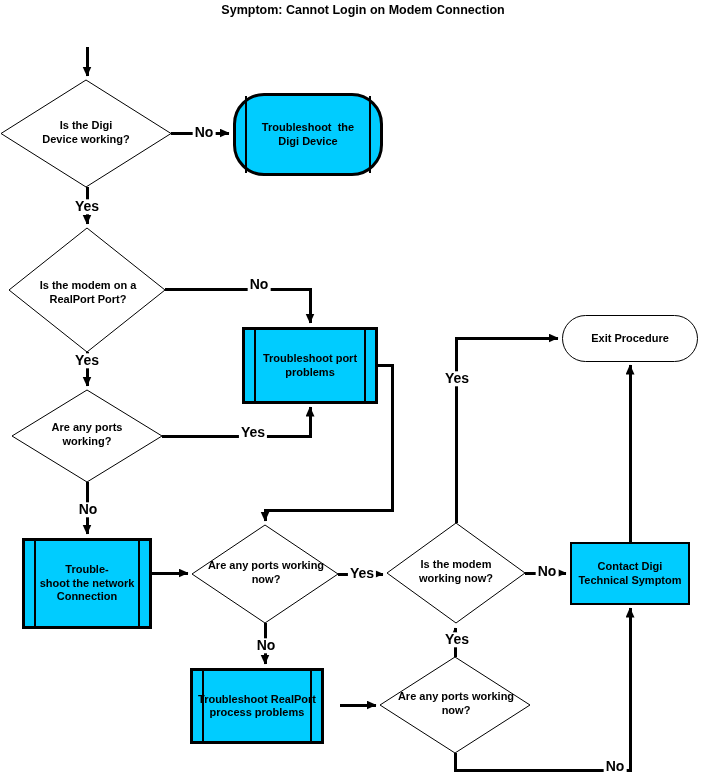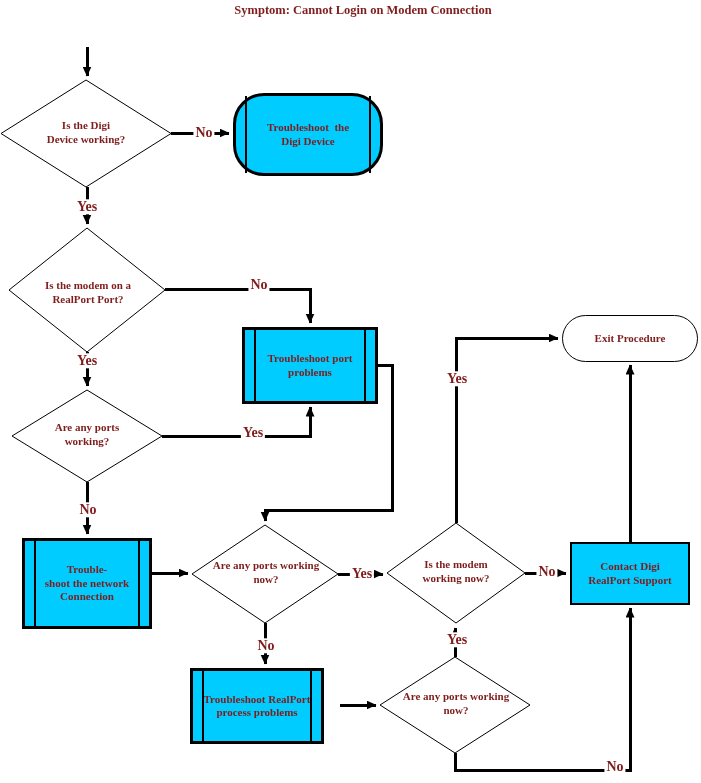--- a/index.html
+++ b/index.html
@@ -1,18 +1,18 @@
 <!DOCTYPE html>
 <html><head>
 <meta charset="utf-8">
 <style>
   html,body { margin:0; padding:0; background:#ffffff; }
   .canvas {
     position:relative; width:701px; height:783px; background:#ffffff;
-    font-family:Liberation Serif, serif; color:#7f1d1d;
+    font-family:Liberation Sans, sans-serif; color:#000000;
     overflow:hidden;
   }
   .title {
     position:absolute; top:3px; left:363px; transform:translateX(-50%);
     font-size:12.5px; font-weight:bold; white-space:pre;
   }
   svg.layer { position:absolute; left:0; top:0; }
   .node {
     position:absolute; box-sizing:border-box;
     display:flex; align-items:center; justify-content:center;
@@ -83,21 +83,21 @@
   <div class="node terminator" style="left:562px; top:315px; width:136px; height:47px; border-radius:24px;">Exit Procedure</div>
 
   <div class="node process predef" style="left:233px; top:93px; width:150px; height:83px; padding:0 13px;border-radius:31px;">Troubleshoot  the
 Digi Device</div>
   <div class="node process predef" style="left:242px; top:327px; width:136px; height:77px; padding:0 27px;">Troubleshoot port
 problems</div>
   <div class="node process predef" style="left:22px; top:538px; width:130px; height:91px; padding:0 13px;">Trouble-
 shoot the network
 Connection</div>
   <div class="node process plain" style="left:570px; top:542px; width:120px; height:63px;">Contact Digi
-RealPort Support</div>
+Technical Symptom</div>
   <div class="node process predef" style="left:190px; top:668px; width:134px; height:76px; padding:0 13px;">Troubleshoot RealPort
 process problems</div>
 
   <div class="dlabel" style="left:86px; top:133px;">Is the Digi
 Device working?</div>
   <div class="dlabel" style="left:88px; top:293px;">Is the modem on a
 RealPort Port?</div>
   <div class="dlabel" style="left:87px; top:435px;">Are any ports
 working?</div>
   <div class="dlabel" style="left:266px; top:573px;">Are any ports working

